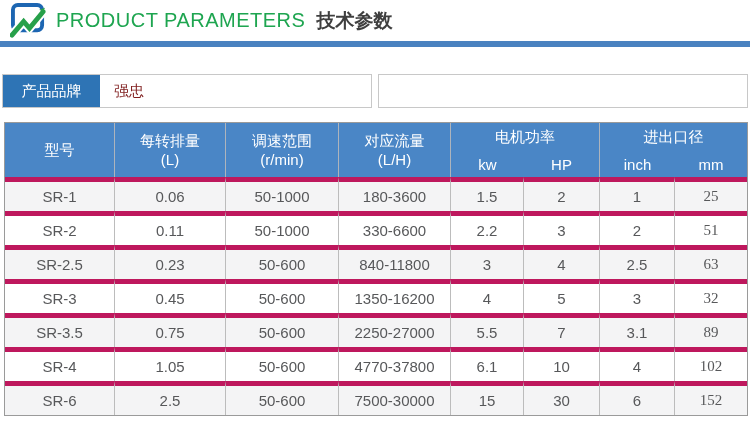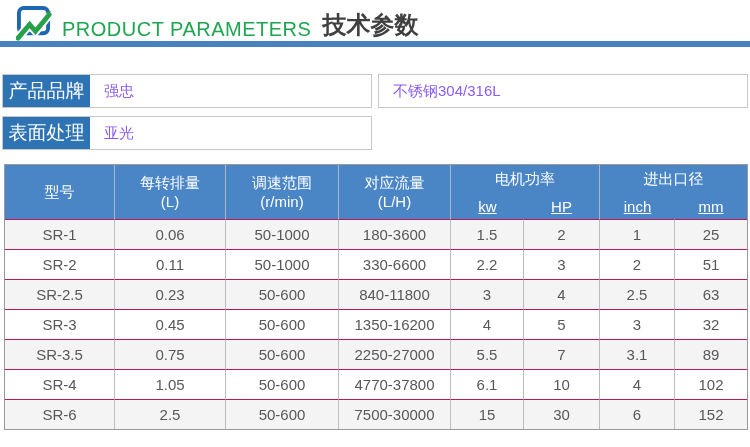--- a/index.html
+++ b/index.html
@@ -6,35 +6,35 @@
     margin: 0; padding: 0;
     width: 750px; height: 447px;
     background: #ffffff;
     overflow: hidden;
     font-family: "Liberation Sans", "DejaVu Sans", sans-serif;
   }
   
   .page-header {
     height: 41px;
     display: flex;
-    align-items: flex-end;
-    padding-left: 16px;
+    align-items: center;
+    padding-left: 10px;
     box-sizing: border-box;
   }
   .logo { width: 37px; height: 35px; flex: none; }
   .title-en {
     margin-left: 9px;
     font-size: 20px;
     letter-spacing: 0.5px;
     color: #1ea550;
     white-space: nowrap;
   }
   .title-zh {
     margin-left: 11px;
-    font-size: 24px;
+    font-size: 19px;
     font-weight: 600;
     color: #3f3f3f;
     white-space: nowrap;
   }
   .section-divider { height: 6px; background: #4a82c0; }
 
   
   .fields {
     margin: 27px 2px 0 2px;
     display: grid;
@@ -43,69 +43,69 @@
     row-gap: 8px;
   }
   .field {
     border: 1px solid #c8c8c8;
     height: 32px;
     display: flex;
     align-items: stretch;
     background: #ffffff;
   }
   .field-label {
-    width: 87px;
+    width: 97px;
     flex: none;
     background: #2e74b5;
     color: #ffffff;
-    font-size: 19px;
+    font-size: 15px;
     display: flex;
     align-items: center;
     justify-content: center;
     text-align: center;
   }
   .field-value {
     display: flex;
     align-items: center;
     padding-left: 14px;
     font-size: 15px;
-    color: #8b5cf6;
+    color: #7f1d1d;
   }
 
   
   .spec-table {
     margin: 14px 0 0 4px;
     width: 742px;
     border-collapse: separate;
     border-spacing: 0;
     border: 1px solid #9a9a9a;
     table-layout: fixed;
   }
   .spec-table th {
     background: #4a86c6;
     color: #ffffff;
     font-weight: normal;
     font-size: 15px;
     text-align: center;
     padding: 0;
   }
   .spec-table thead tr.hrow1 th { height: 29px; }
-  .spec-table thead tr.hrow2 th { height: 25px; text-decoration: underline; }
+  .spec-table thead tr.hrow2 th { height: 25px; }
   .spec-table th .hline { display: block; line-height: 19px; }
   th.b-right { border-right: 1px solid #aeb4bc; }
   .spec-table td {
     height: 29px;
-    border-top: 1px solid #be185d;
+    border-top: 5px solid #be185d;
     border-right: 1px solid #bcbcbc;
     text-align: center;
     font-size: 15px;
     color: #57585a;
     padding: 0;
   }
-  .spec-table td:last-child { border-right: none; }
+  .spec-table td:last-child { border-right: none; font-family: Liberation Serif, serif; }
   .spec-table tbody tr:nth-child(odd) { background: #f4f4f5; }
   .spec-table tbody tr:nth-child(even) { background: #ffffff; }
 </style>
 </head>
 <body>
 
 <div class="page-header">
   <svg class="logo" viewBox="0 0 38 36">
     <rect x="3" y="2" width="30" height="26" rx="5" fill="none" stroke="#1d66b2" stroke-width="4"></rect>
     <path d="M2 33 L14 19 L20 26 L34 9" fill="none" stroke="#ffffff" stroke-width="9" stroke-linecap="butt"></path>
@@ -116,25 +116,20 @@
   <span class="title-zh">技术参数</span>
 </div>
 <div class="section-divider"></div>
 
 <div class="fields">
   <div class="field">
     <div class="field-label">产品品牌</div>
     <div class="field-value">强忠</div>
   </div>
   <div class="field">
-    <div class="field-value">不锈钢304/316L</div>
-  </div>
-  <div class="field">
-    <div class="field-label">表面处理</div>
-    <div class="field-value">亚光</div>
   </div>
 </div>
 
 <table class="spec-table">
   <colgroup>
     <col style="width:110px">
       <col style="width:111px">
       <col style="width:113px">
       <col style="width:112px">
     <col style="width:73px">

